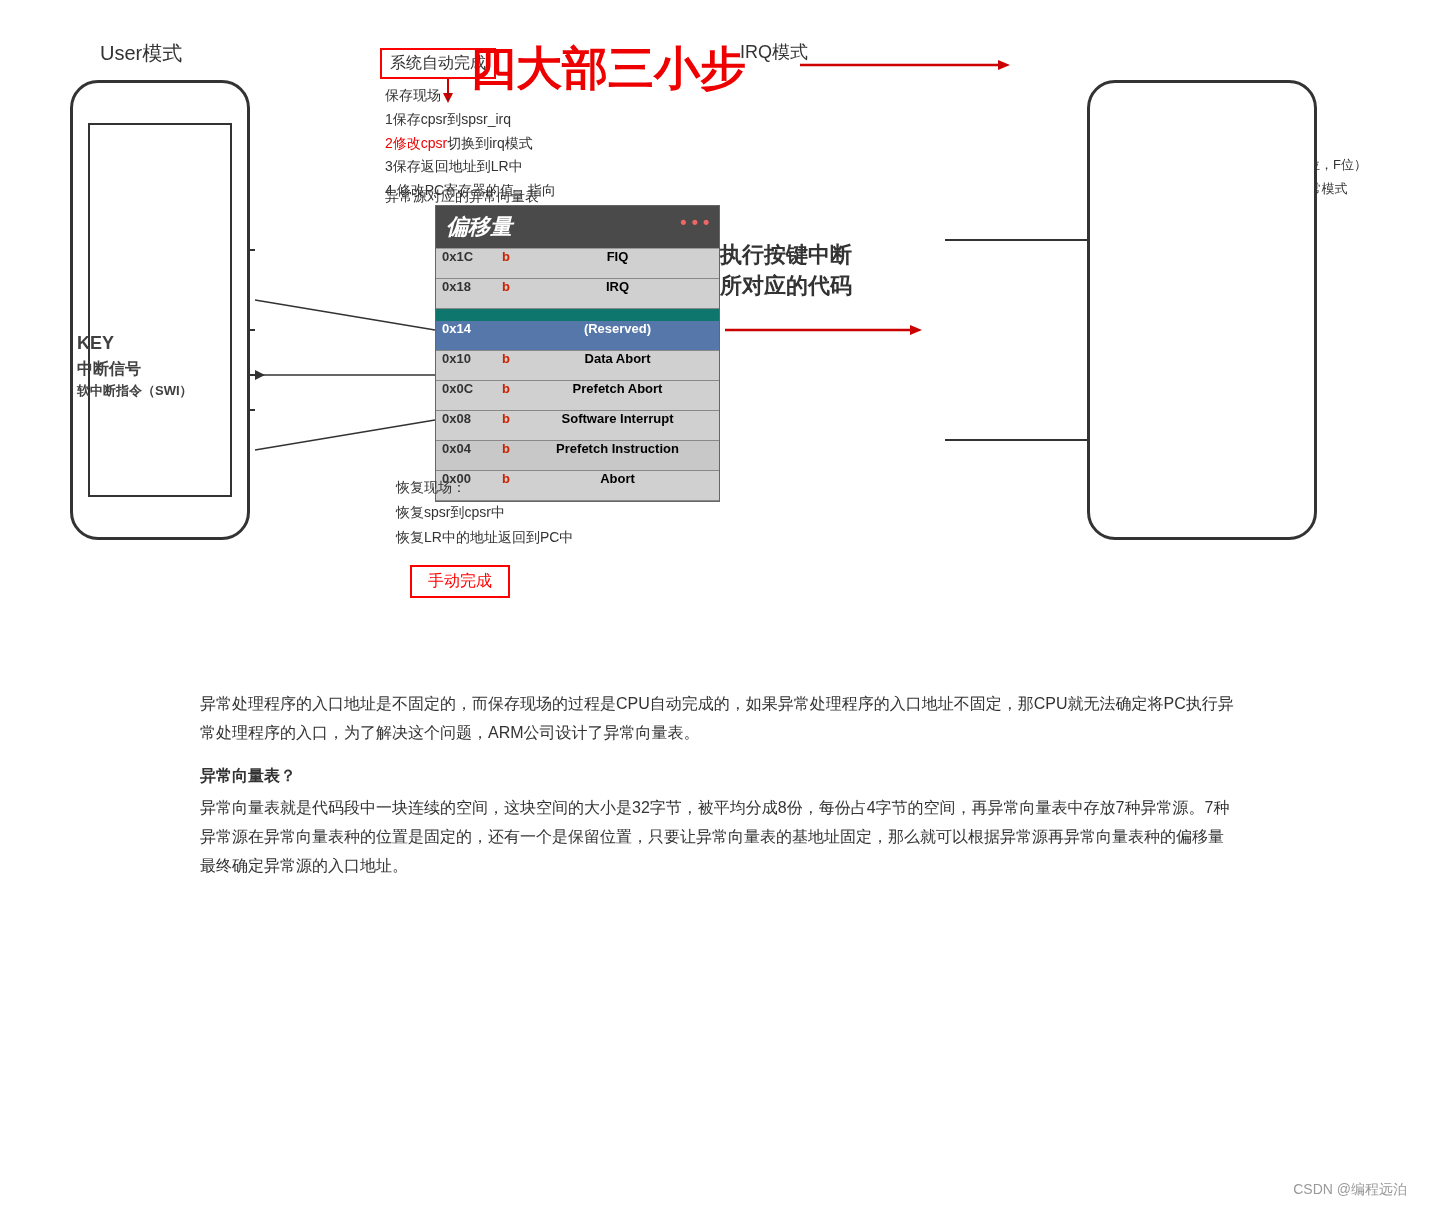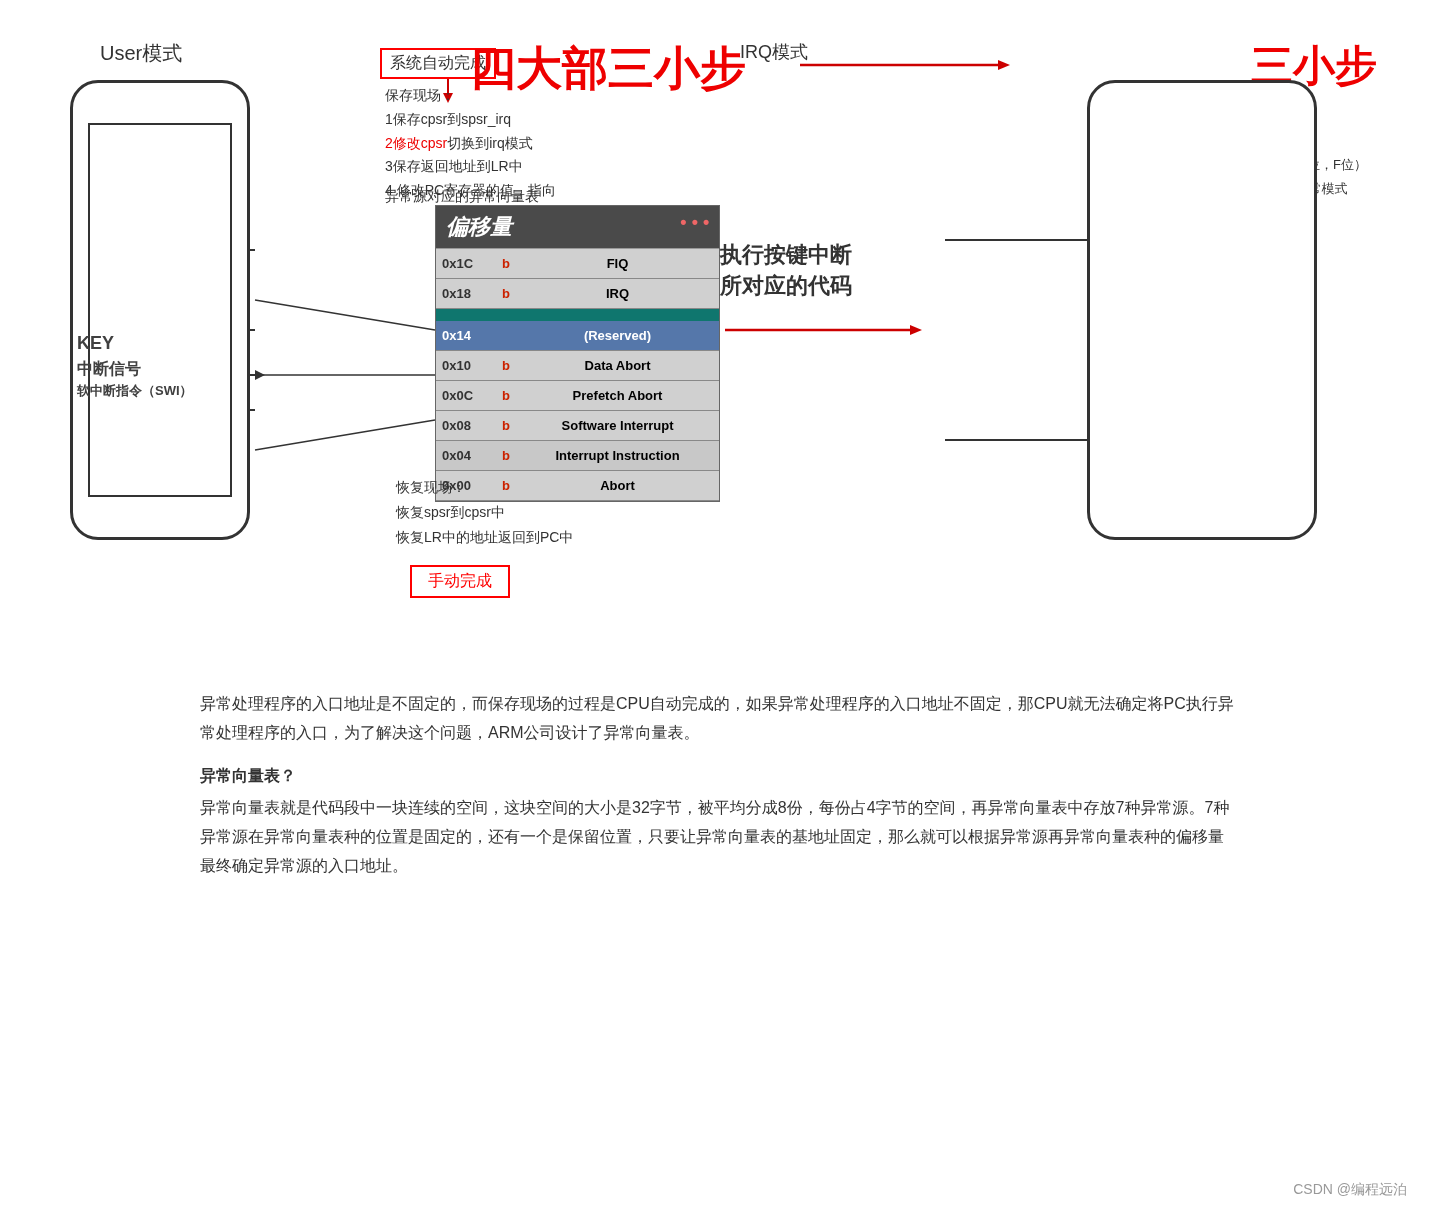--- a/index.html
+++ b/index.html
@@ -146,21 +146,21 @@
     }
 
     .exc-table-header-dots {
       float: right;
       color: #e66;
       font-size: 18px;
     }
 
     .exc-row {
       display: flex;
-      align-items: center;
+      align-items: flex-start;
       border-bottom: 1px solid #888;
       background: #d0d0d0;
       height: 30px;
     }
     .exc-row.reserved {
       background: #5577aa;
       color: #fff;
       margin-top: 12px;
     }
     .exc-row.highlighted {
@@ -329,23 +329,20 @@
     </div>
 
     <div class="big-title">
       <span>四大部三小步</span>
     </div>
 
     <div class="label-irq">
       <span>IRQ模式</span>
     </div>
 
-    <div class="three-steps-title">
-      <span>三小步</span>
-    </div>
 
     <div class="label-user">
       <span>User模式</span>
     </div>
 
     <div class="phone-left"></div>
 
     <div class="steps-list">
       <div>保存现场：</div>
       <div>1保存cpsr到spsr_irq</div>
@@ -390,21 +387,21 @@
         <span class="exc-name">Prefetch Abort</span>
       </div>
       <div class="exc-row">
         <span class="exc-addr">0x08</span>
         <span class="exc-b">b</span>
         <span class="exc-name">Software Interrupt</span>
       </div>
       <div class="exc-row highlighted" style="background:#c8c8c8;">
         <span class="exc-addr">0x04</span>
         <span class="exc-b">b</span>
-        <span class="exc-name">Interrupt Instruction</span>
+        <span class="exc-name">Prefetch Instruction</span>
       </div>
       <div class="exc-row">
         <span class="exc-addr">0x00</span>
         <span class="exc-b">b</span>
         <span class="exc-name">Abort</span>
       </div>
     </div>
 
     <div class="exec-code-label">
       执行按键中断<br>所对应的代码

